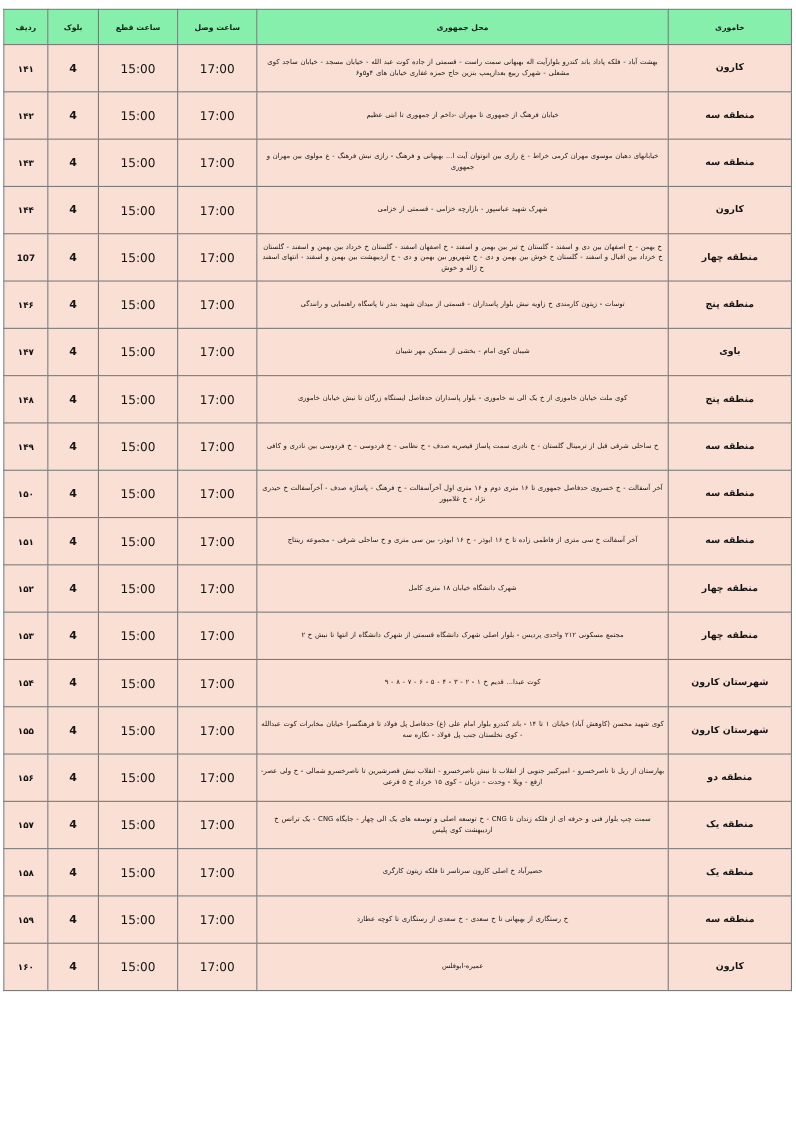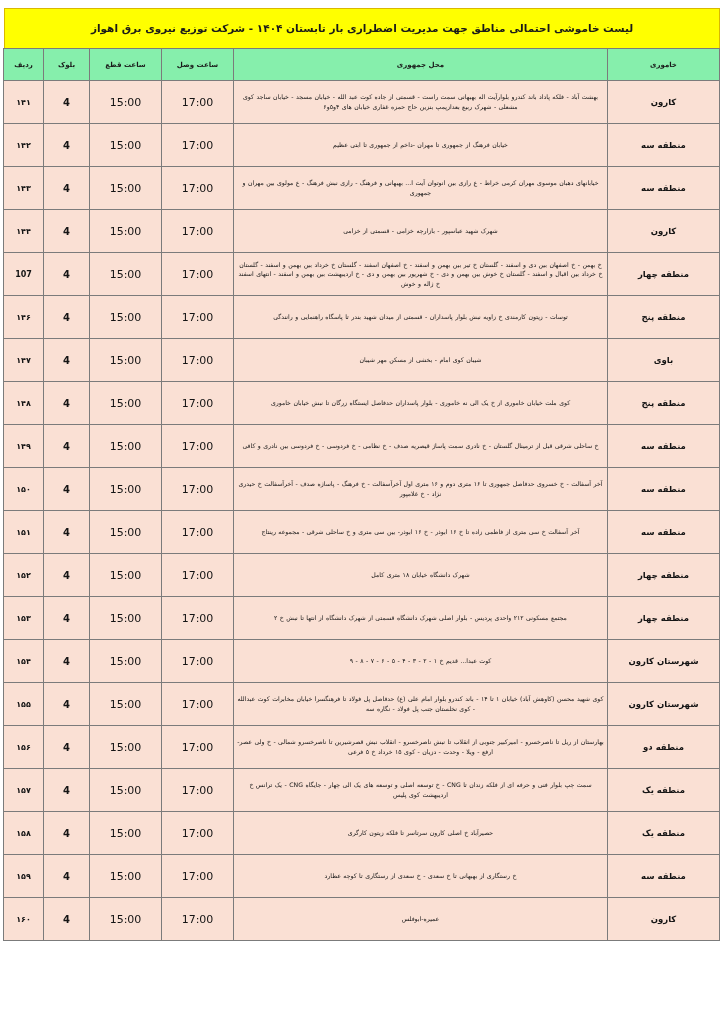--- a/index.html
+++ b/index.html
@@ -124,23 +124,20 @@
     direction: rtl;
   }
 
   tbody tr { height: 43px; }
 </style>
 </head>
 <body>
 
 <div class="sheet">
 
-  <div class="title-banner">
-    <div class="title-text">لیست خاموشی احتمالی مناطق جهت مدیریت اضطراری بار تابستان ۱۴۰۴ - شرکت توزیع نیروی برق اهواز</div>
-  </div>
 
 
   <table class="outage">
     <colgroup>
       <col class="c-mantaghe">
       <col class="c-mahal">
       <col class="c-vasl">
       <col class="c-ghat">
       <col class="c-blok">
       <col class="c-radif">

